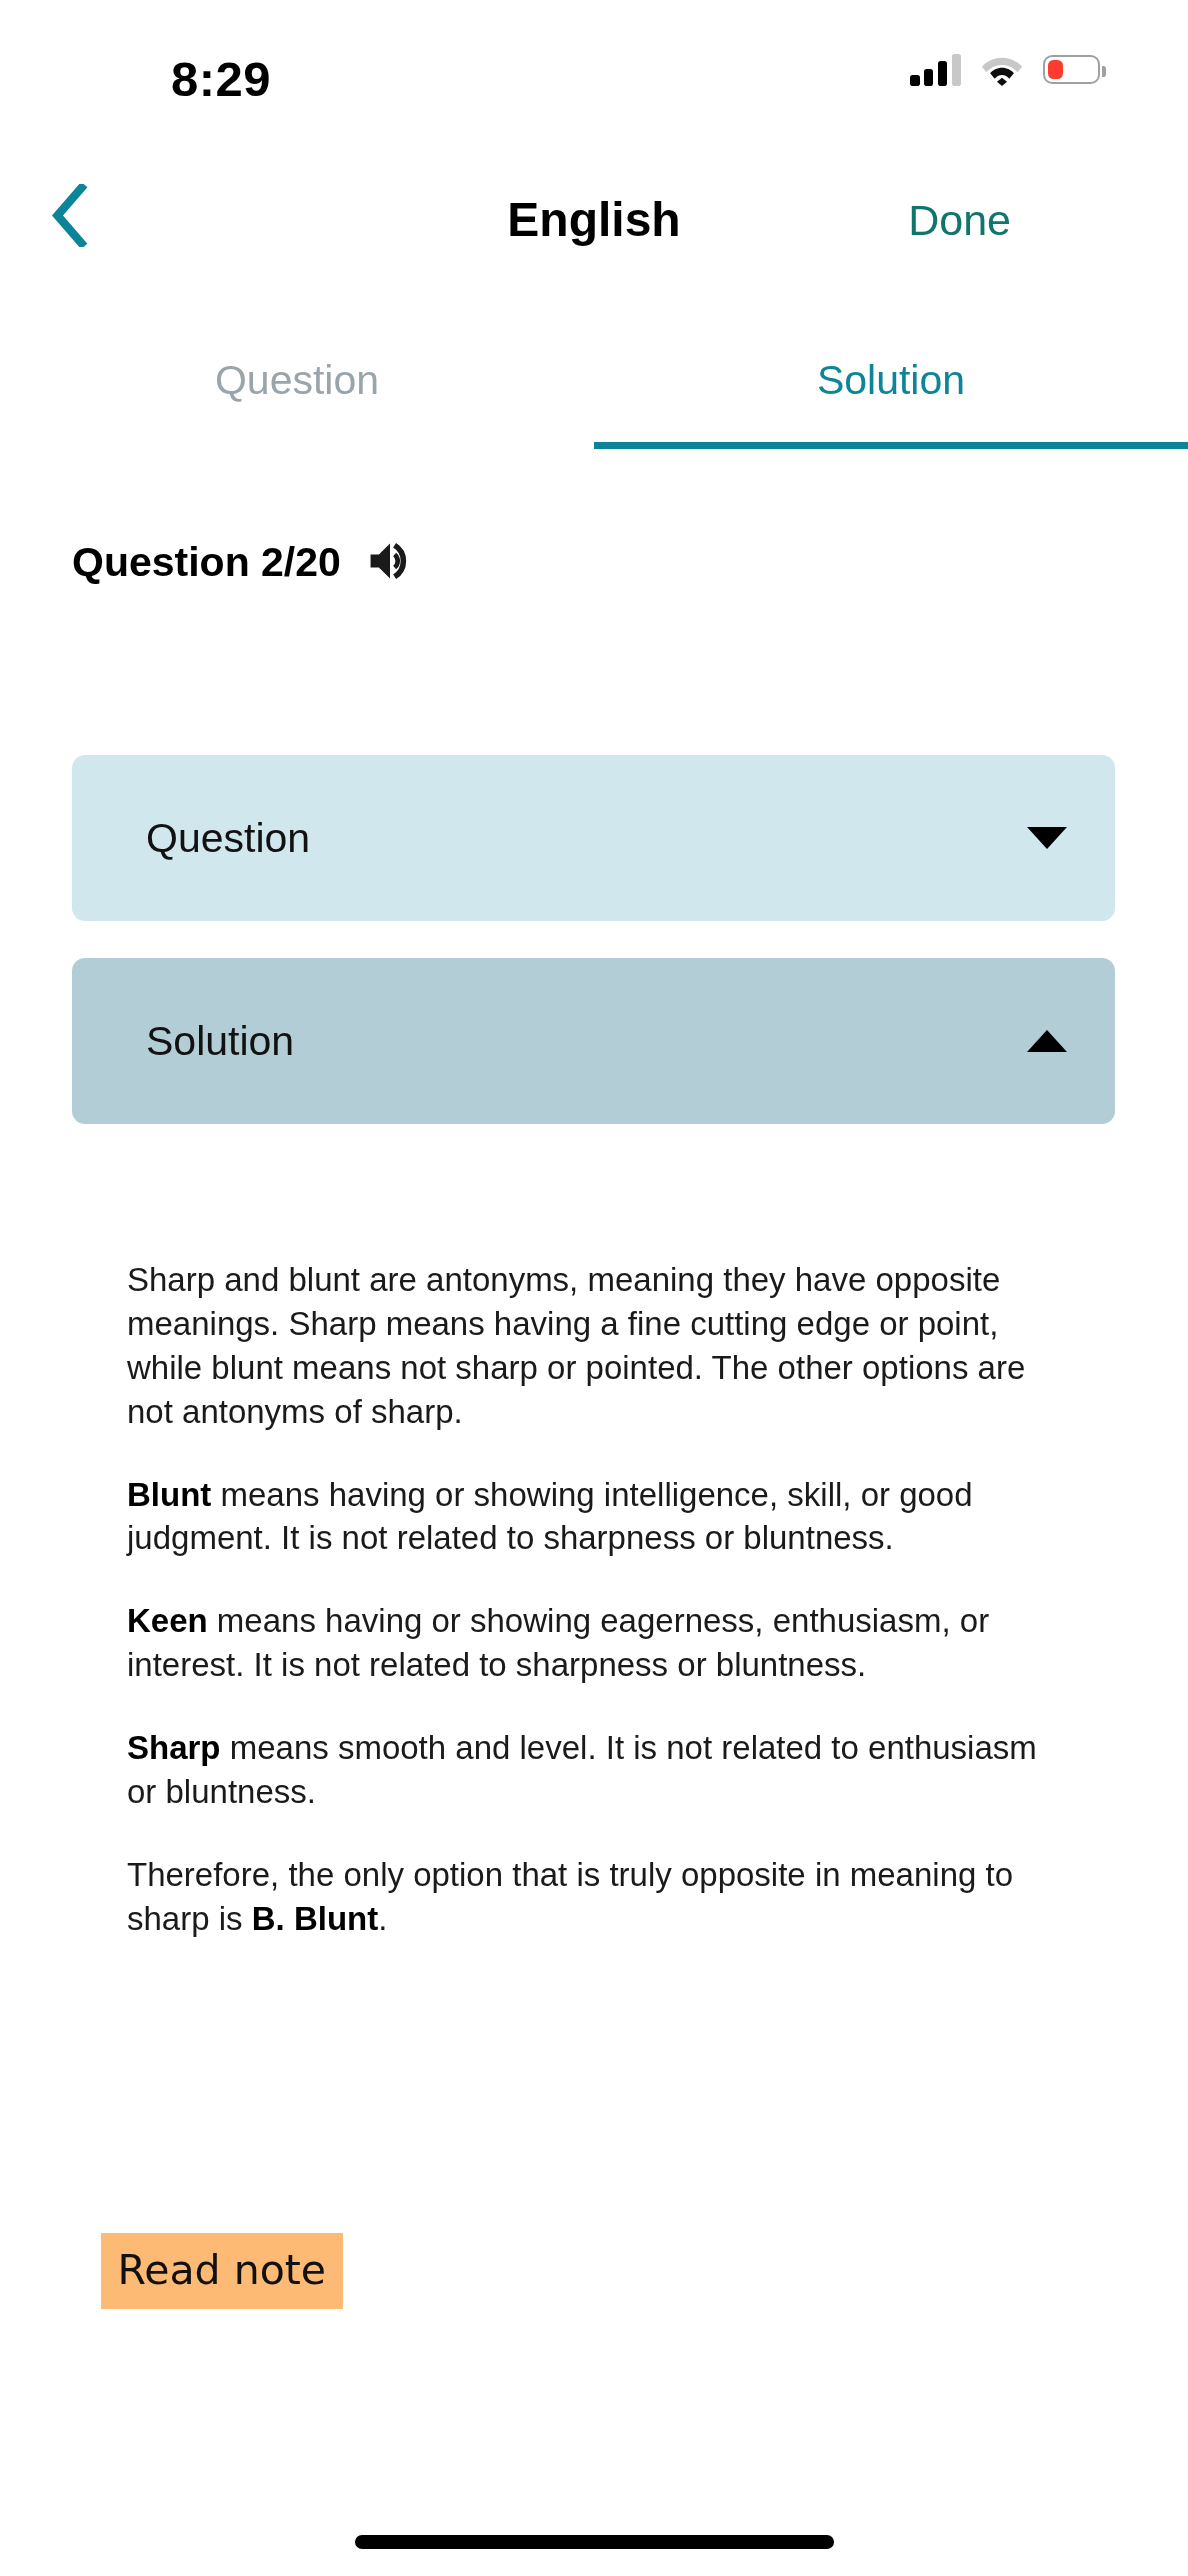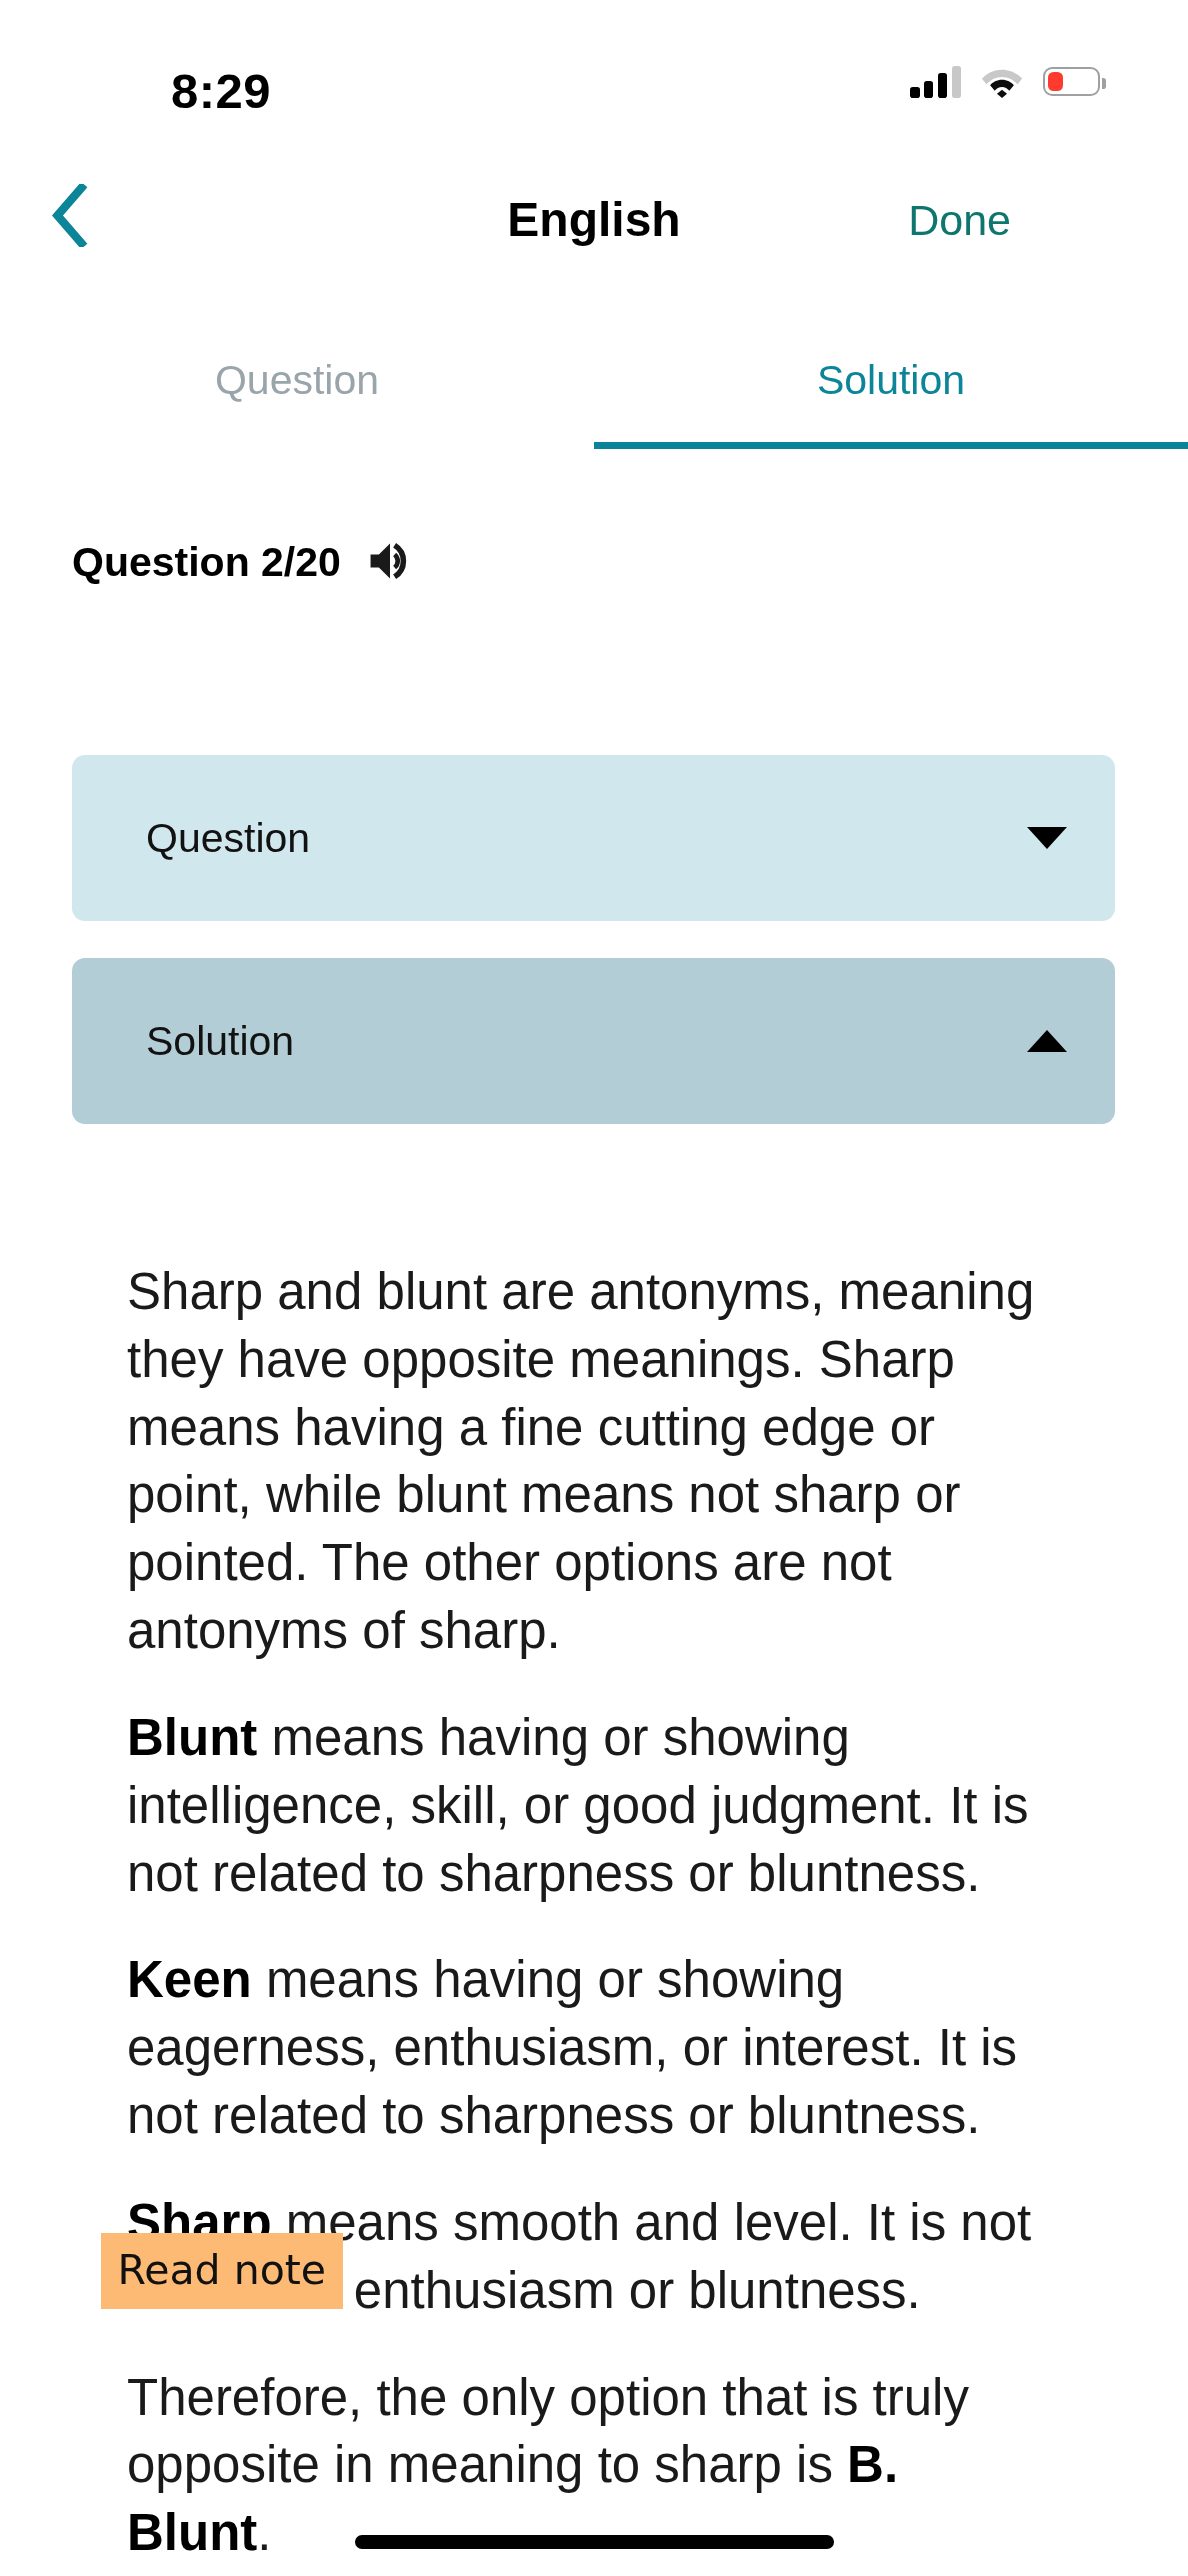--- a/index.html
+++ b/index.html
@@ -11,21 +11,21 @@
   }
   .screen {
     position:relative;
     width:1188px; height:2576px;
     background:#ffffff;
     overflow:hidden;
   }
 
   
   .statusbar {
-    position:absolute; left:0; top:12px;
+    position:absolute; left:0; top:0;
     width:1188px; height:120px;padding-left:28px;
   }
   .status-time {
     position:absolute; left:171px; top:51px;
     font-size:49px; font-weight:bold; color:#000;
     letter-spacing:0.5px;
   }
   .status-right {
     position:absolute; right:88px; top:53px;
     display:flex; align-items:center; gap:20px;
@@ -136,21 +136,21 @@
   }
   .caret-down { border-top:22px solid #000; }
   .caret-up   { border-bottom:22px solid #000; }
 
   
   .solution-body {
     position:absolute; left:127px; top:1258px;
     width:921px;
   }
   .solution-body p {
-    font-size:51px;
+    font-size:33px;
     line-height:1.33;
     color:#1a1a1a;
     margin-bottom:39px;
     font-family:"Liberation Sans", sans-serif;
   }
   .solution-body p:last-of-type { margin-bottom:8px; }
   .solution-body b { font-weight:bold; color:#000; }
 
   .read-note-wrap {
     position:absolute; left:101px; top:2233px;

